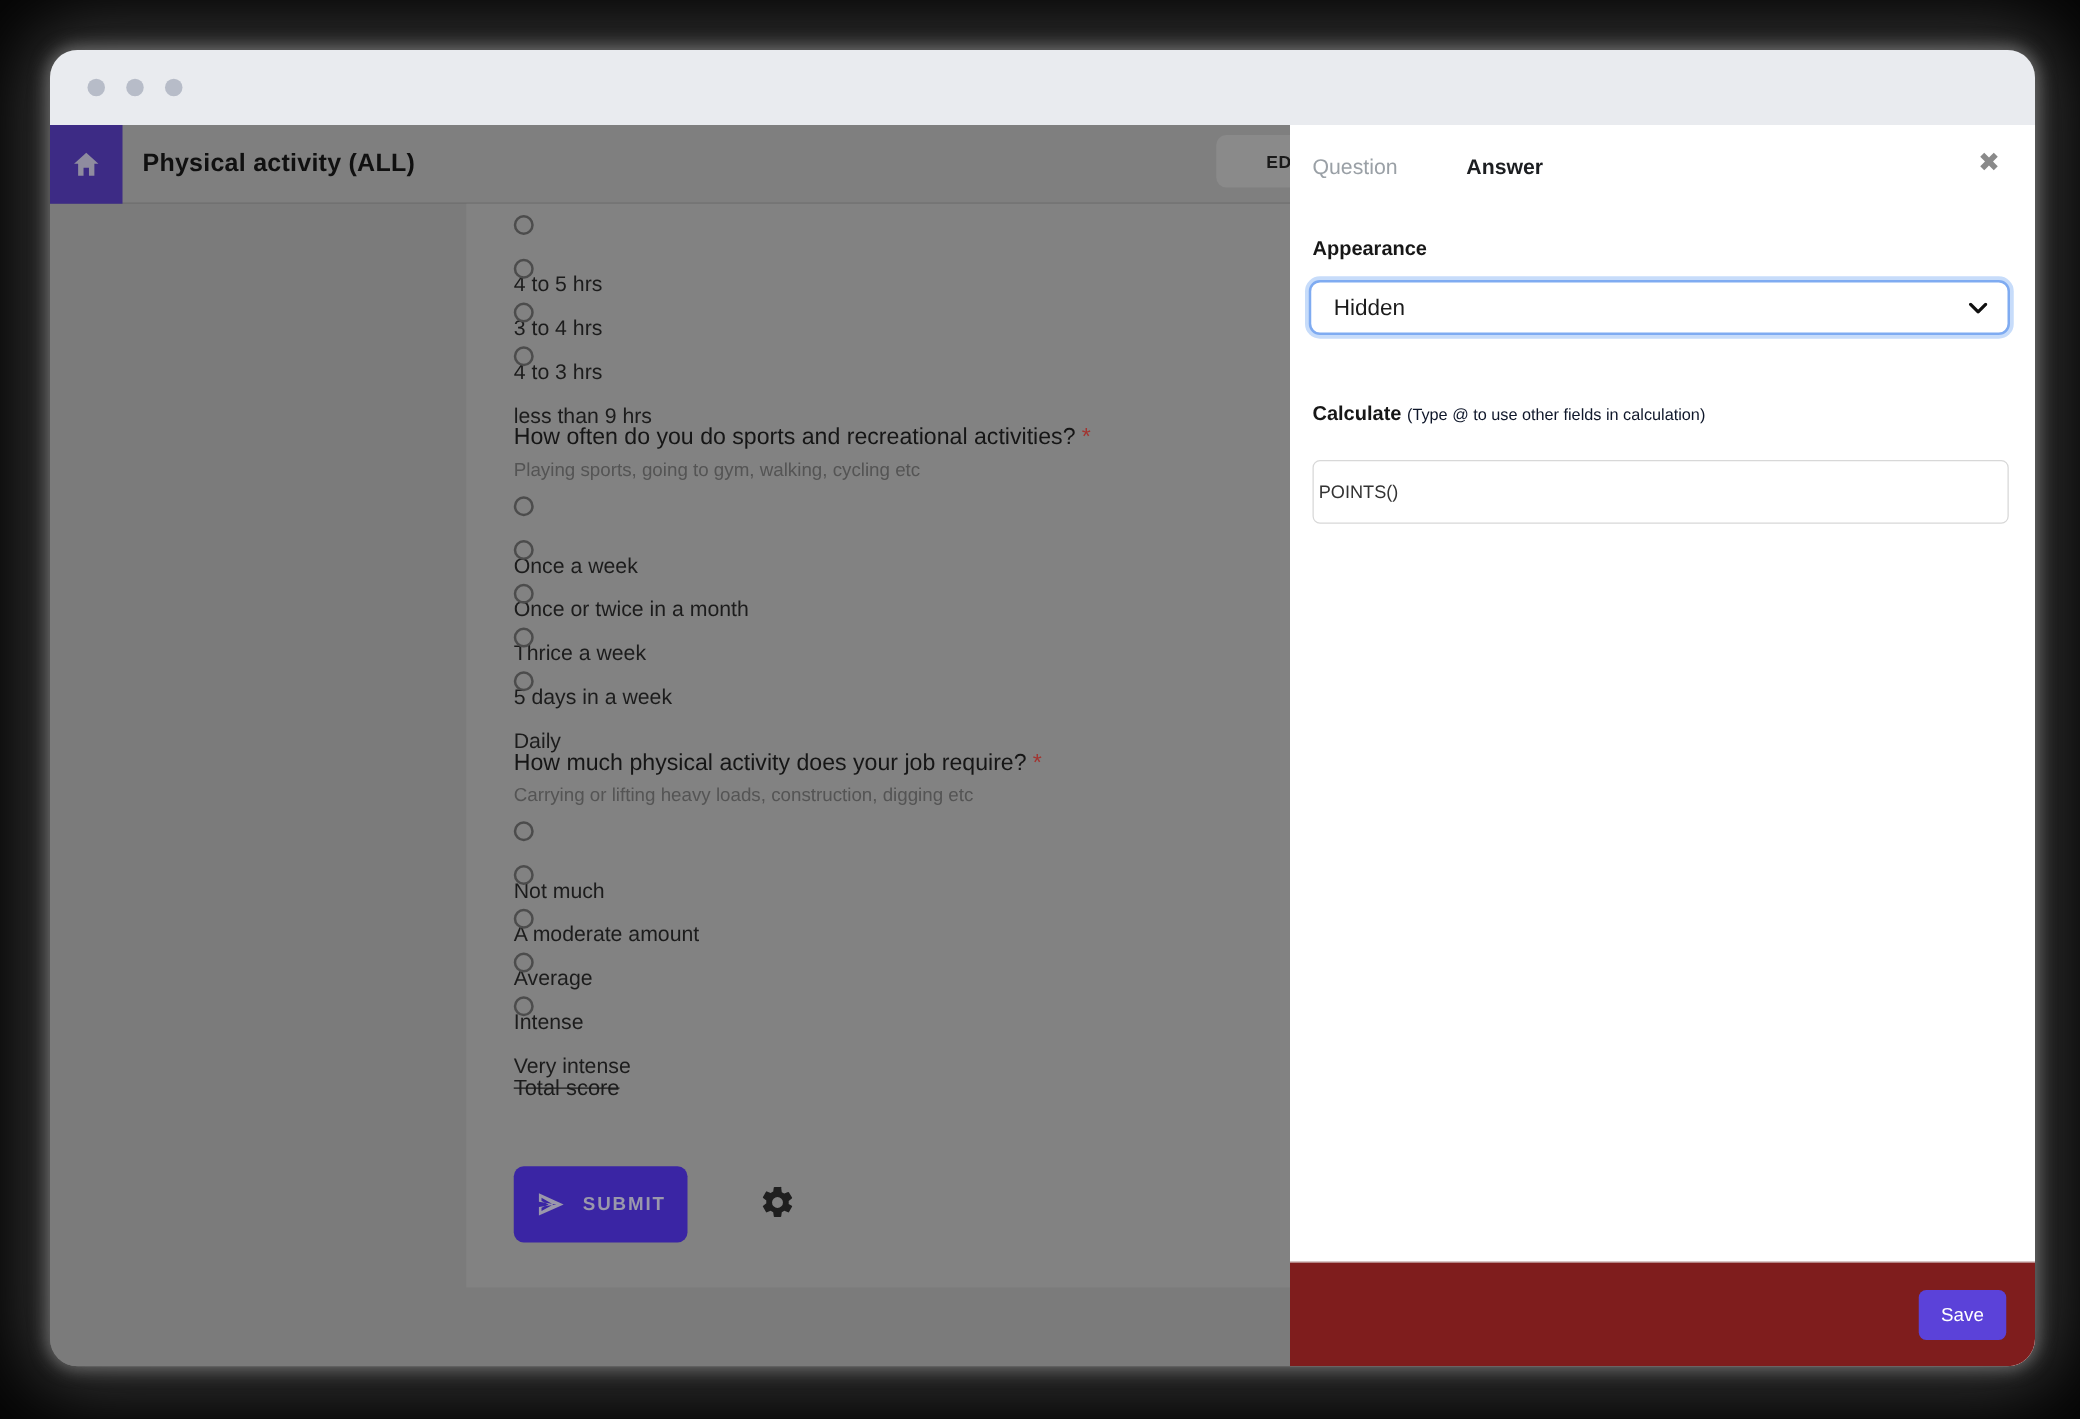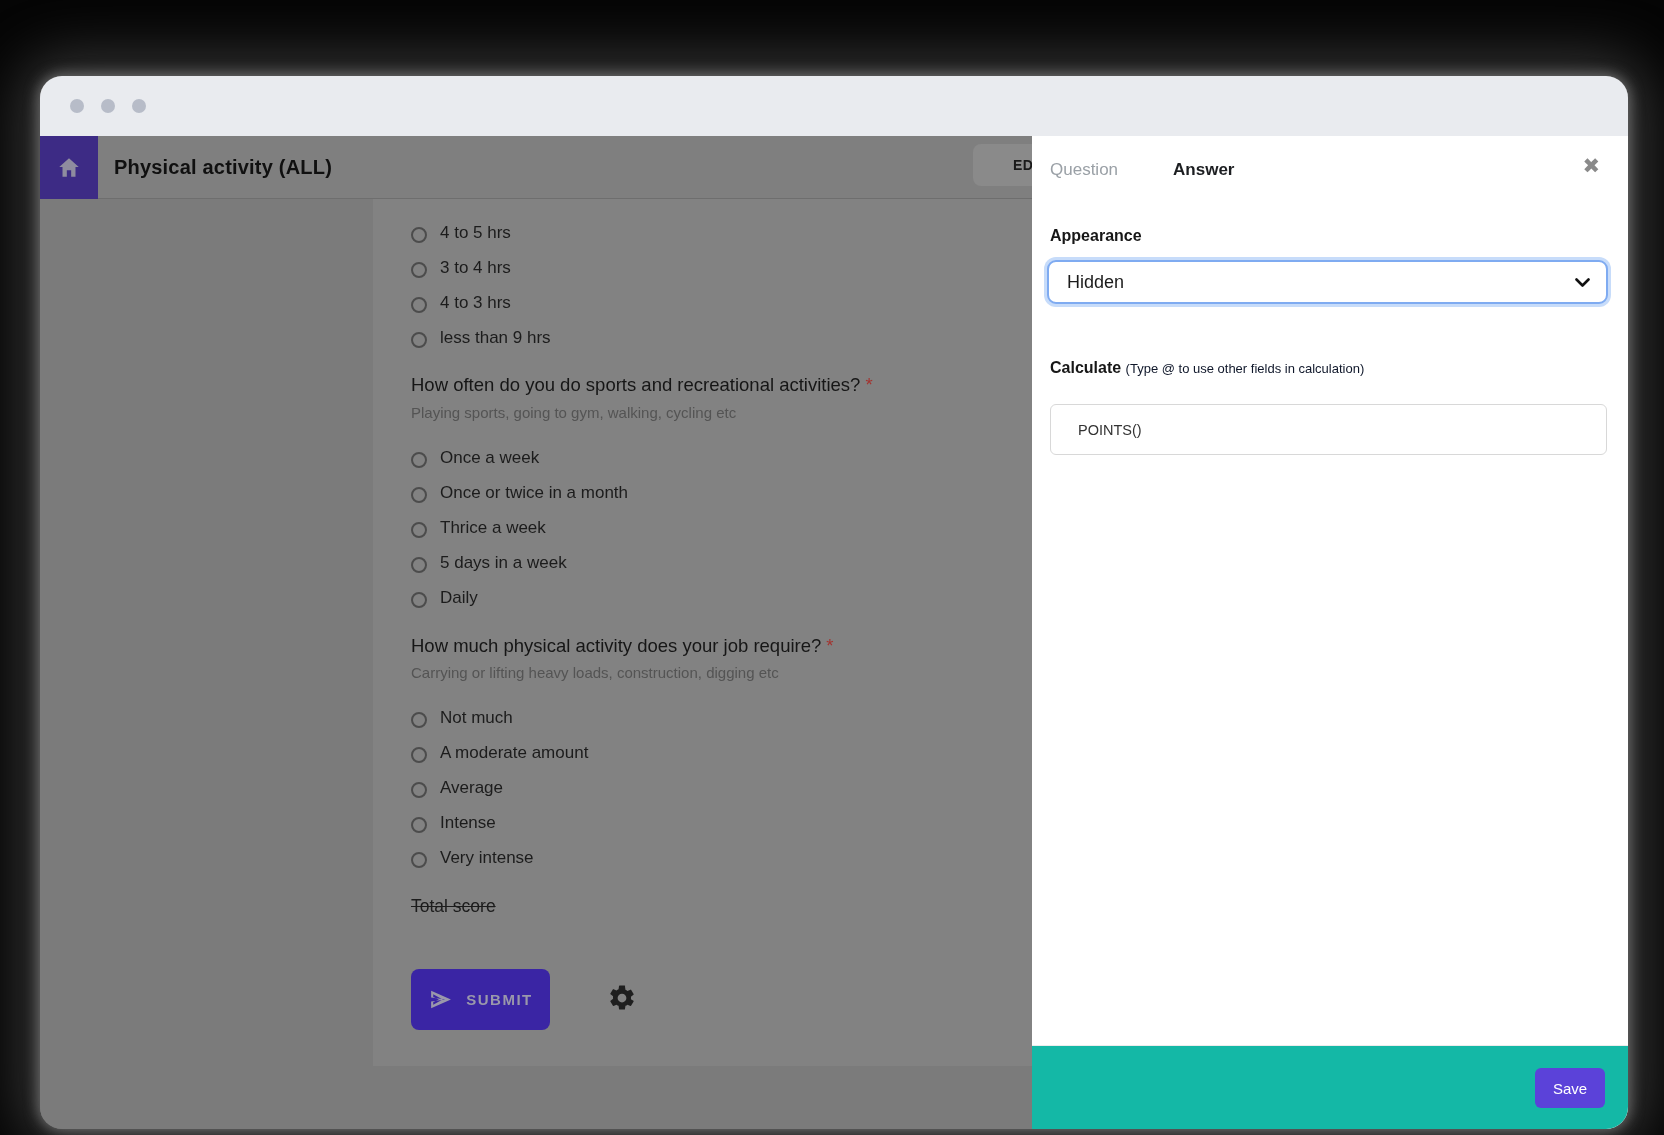--- a/index.html
+++ b/index.html
@@ -3,21 +3,21 @@
 <meta charset="utf-8">
 <style>
   * { margin:0; padding:0; box-sizing:border-box; }
   html,body { width:1664px; height:1135px; background:#050505; overflow:hidden;
               font-family:"Liberation Sans","DejaVu Sans",sans-serif; }
   .stage { position:relative; width:1664px; height:1135px; background:#050505; }
 
   
   .window { position:absolute; left:40px; top:40px; width:1588px; height:1053px;
             border-radius:22px; overflow:hidden; background:#7b7b7b;
-            box-shadow:0 0 14px 2px rgba(170,170,170,.55), 0 0 60px 18px rgba(120,120,120,.45);margin-top:36px; }
+            box-shadow:0 0 14px 2px rgba(170,170,170,.55), 0 0 60px 18px rgba(120,120,120,.45); }
   .chrome { position:absolute; left:0; top:0; width:100%; height:60px; background:#e9ebef; }
   .dot { position:absolute; top:23px; width:14px; height:14px; border-radius:50%; background:#b7bcc8; }
 
   .app { position:absolute; left:0; top:60px; width:1588px; height:993px; background:#7b7b7b; }
 
   
   .appbar { position:absolute; left:0; top:0; width:100%; height:63px; background:#7f7f7f;
             border-bottom:1px solid #6e6e6e; }
   .home-btn { position:absolute; left:0; top:0; width:58px; height:63px; background:#3d2b85;
               display:flex; align-items:center; justify-content:center; cursor:pointer; }
@@ -25,21 +25,21 @@
                font-size:20px; font-weight:700; letter-spacing:.2px; color:#101010; }
   .edit-btn { position:absolute; left:933px; top:8px; width:125px; height:42px; background:#8a8a8a;
               border:none; border-radius:8px; color:#1a1a1a; font-weight:700; font-size:14px;
               letter-spacing:.5px; text-align:left; padding-left:40px; cursor:pointer;
               font-family:inherit; }
 
   
   .card { position:absolute; left:333px; top:63px; width:880px; height:867px; background:#828282; }
 
   .opt-group { position:absolute; left:371px; }
-  .opt-row { height:35px; display:flex; align-items:flex-end; gap:13px; }
+  .opt-row { height:35px; display:flex; align-items:flex-start; gap:30px;flex-direction:column; }
   .radio { width:16px; height:16px; border:2px solid #4c4c4c; border-radius:50%; flex:none;
            background:transparent; cursor:pointer; }
   .opt-label { font-size:17px; color:#1c1c1c; }
 
   .question { position:absolute; left:371px; font-size:18.5px; color:#161616; }
   .req { color:#a33430; margin-left:5px; }
   .hint { position:absolute; left:371px; font-size:15px; color:#545454; }
 
   .total { position:absolute; left:371px; top:760px; font-size:17.5px; color:#1c1c1c;
            text-decoration:line-through; }
@@ -63,25 +63,25 @@
 
   .field-label { position:absolute; left:18px; font-size:16px; font-weight:700; color:#171717; }
   .field-note { font-size:13px; font-weight:400; color:#0f172a; }
 
   .select { position:absolute; left:15px; top:124px; width:561px; height:44px; background:#fff;
             border:2px solid #7fabf1; border-radius:9px; box-shadow:0 0 0 3px #c7dcfa;
             display:flex; align-items:center; padding:0 16px 0 18px; cursor:pointer; }
   .select-value { flex:1; font-size:18px; color:#1b1b1b; }
 
   .calc-input { position:absolute; left:18px; top:268px; width:557px; height:51px;
-                border:1px solid #d8d8d8; border-radius:6px; padding:0 27px; font-size:14.5px;
+                border:1px solid #d8d8d8; border-radius:6px; padding:0 4px; font-size:14.5px;
                 color:#333333; font-family:inherit; background:#fff; outline:none; }
 
   .panel-footer { position:absolute; left:0; bottom:0; width:100%; height:84px;
-                  border-top:1px solid #ececec; background:#14b8a6; }
+                  border-top:1px solid #ececec; background:#7f1d1d; }
   .save-btn { position:absolute; top:22px; right:23px; width:70px; height:40px; background:#5b42d9;
               color:#ffffff; border:none; border-radius:6px; font-size:15px; cursor:pointer;
               font-family:inherit; }
 </style>
 </head>
 <body>
 
 <div class="stage">
   <div class="window">
 

